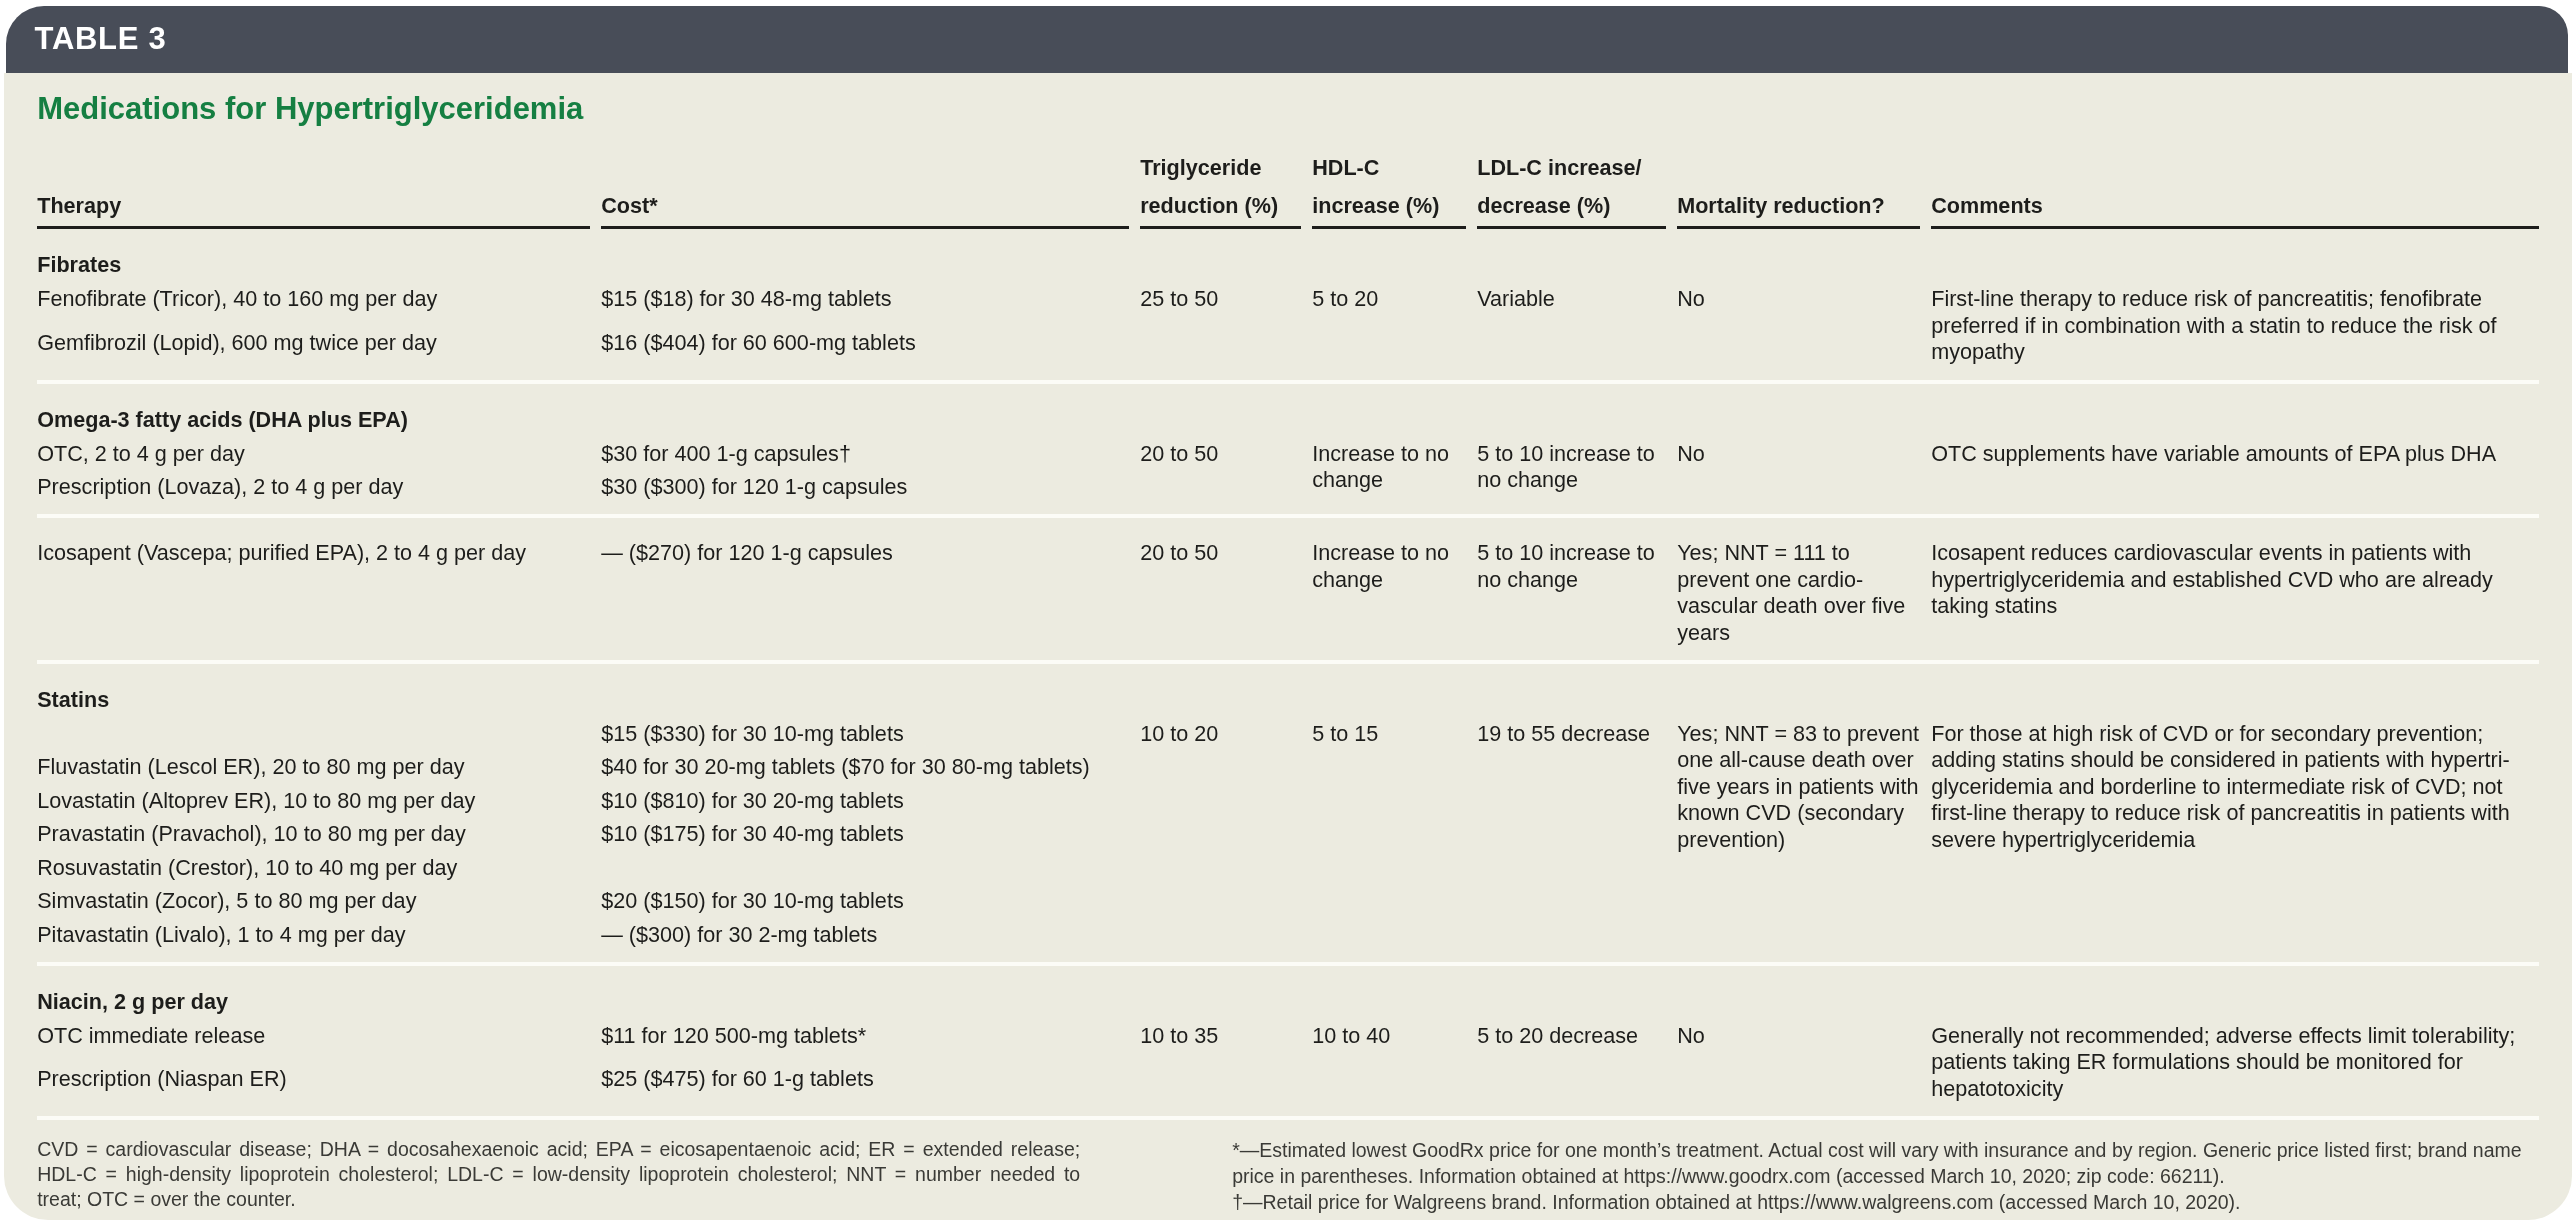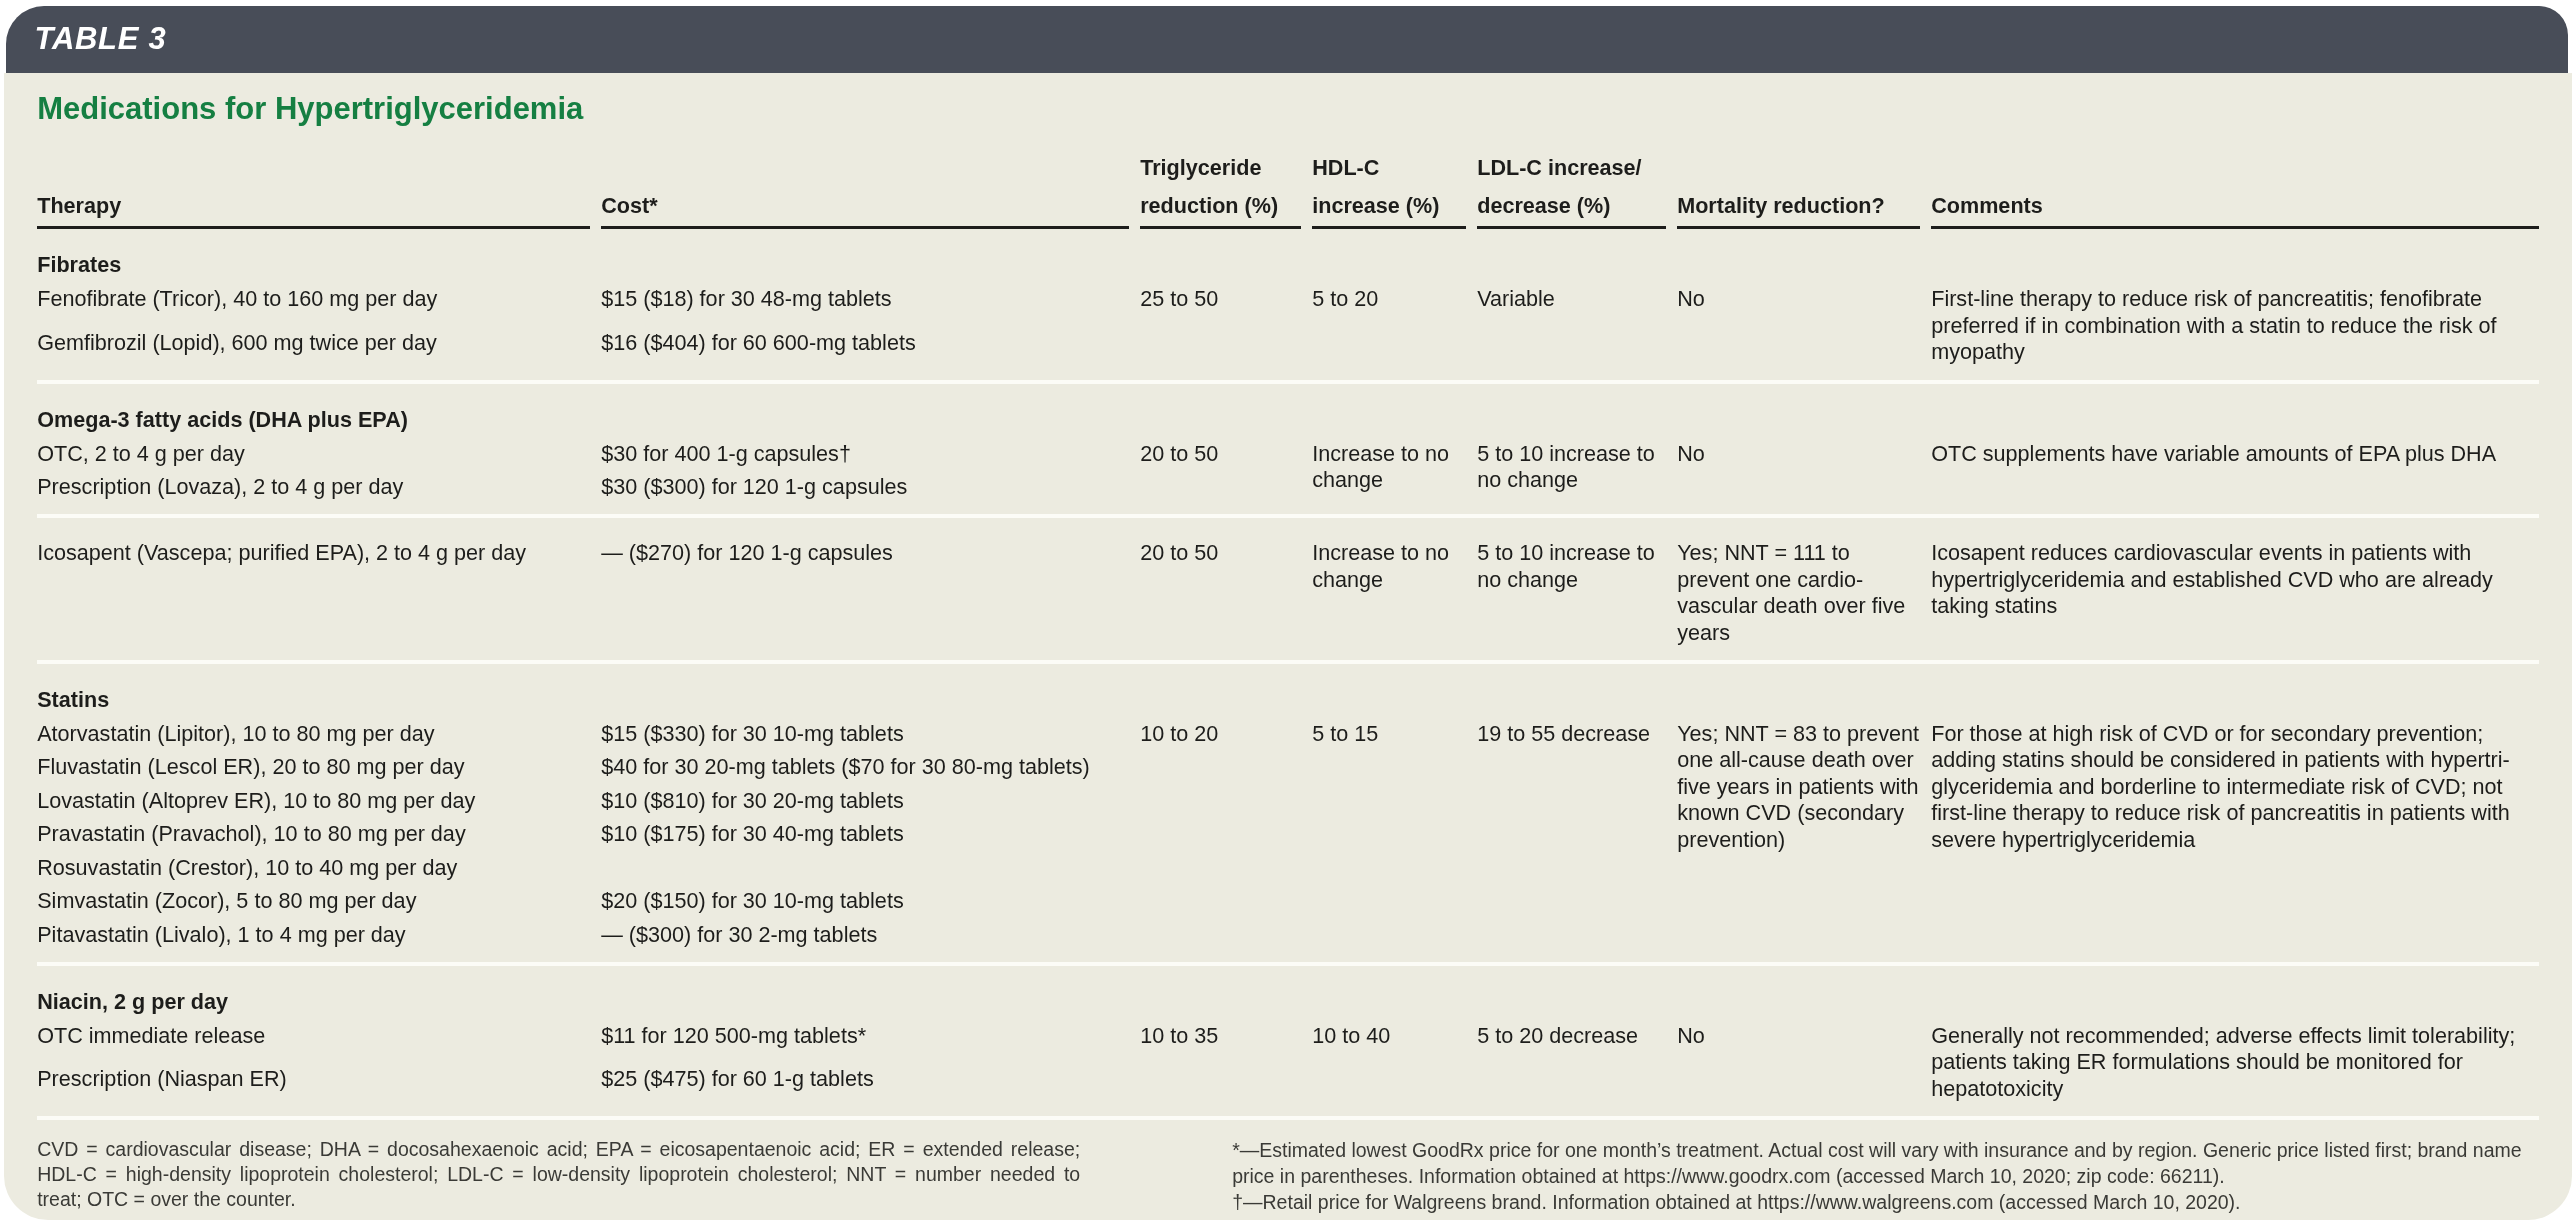--- a/index.html
+++ b/index.html
@@ -13,21 +13,20 @@
   }
   .page *{box-sizing:border-box;}
   
   .table-bar{
     margin:5.6px 8.3px 0 5.6px;
     height:67px;
     background:#484d58;
     border-radius:38px 29px 0 0;
     display:flex;align-items:center;
     padding:0 0 0 29px;
-    font-style:italic;
   }
   .table-bar-label{
     color:#ffffff;font-size:31px;font-weight:bold;letter-spacing:0.7px;
   }
   
   .card-body{
     margin:0 4.2px 0 4.2px;
     height:1147px;
     background:#ecebe0;
     border-radius:0 0 44px 44px;
@@ -154,21 +153,20 @@
       <div class="cell c2 r1">— ($270) for 120 1-g capsules</div>
       <div class="cell c3 sp1">20 to 50</div>
       <div class="cell c4 sp1">Increase to no change</div>
       <div class="cell c5 sp1">5 to 10 increase to no change</div>
       <div class="cell c6 sp1">Yes; NNT = 111 to prevent one cardio­vascular death over five years</div>
       <div class="cell c7 sp1">Icosapent reduces cardiovascular events in patients with hypertriglyceridemia and established CVD who are already taking statins</div>
     </div>
 
     <div class="grid section">
       <div class="sec-head">Statins</div>
-      <div class="cell c1 r2">Atorvastatin (Lipitor), 10 to 80 mg per day</div>
       <div class="cell c2 r2">$15 ($330) for 30 10-mg tablets</div>
       <div class="cell c1 r3">Fluvastatin (Lescol ER), 20 to 80 mg per day</div>
       <div class="cell c2 r3">$40 for 30 20-mg tablets ($70 for 30 80-mg tablets)</div>
       <div class="cell c1 r4">Lovastatin (Altoprev ER), 10 to 80 mg per day</div>
       <div class="cell c2 r4">$10 ($810) for 30 20-mg tablets</div>
       <div class="cell c1 r5">Pravastatin (Pravachol), 10 to 80 mg per day</div>
       <div class="cell c2 r5">$10 ($175) for 30 40-mg tablets</div>
       <div class="cell c1 r6">Rosuvastatin (Crestor), 10 to 40 mg per day</div>
       <div class="cell c1 r7">Simvastatin (Zocor), 5 to 80 mg per day</div>
       <div class="cell c2 r7">$20 ($150) for 30 10-mg tablets</div>

